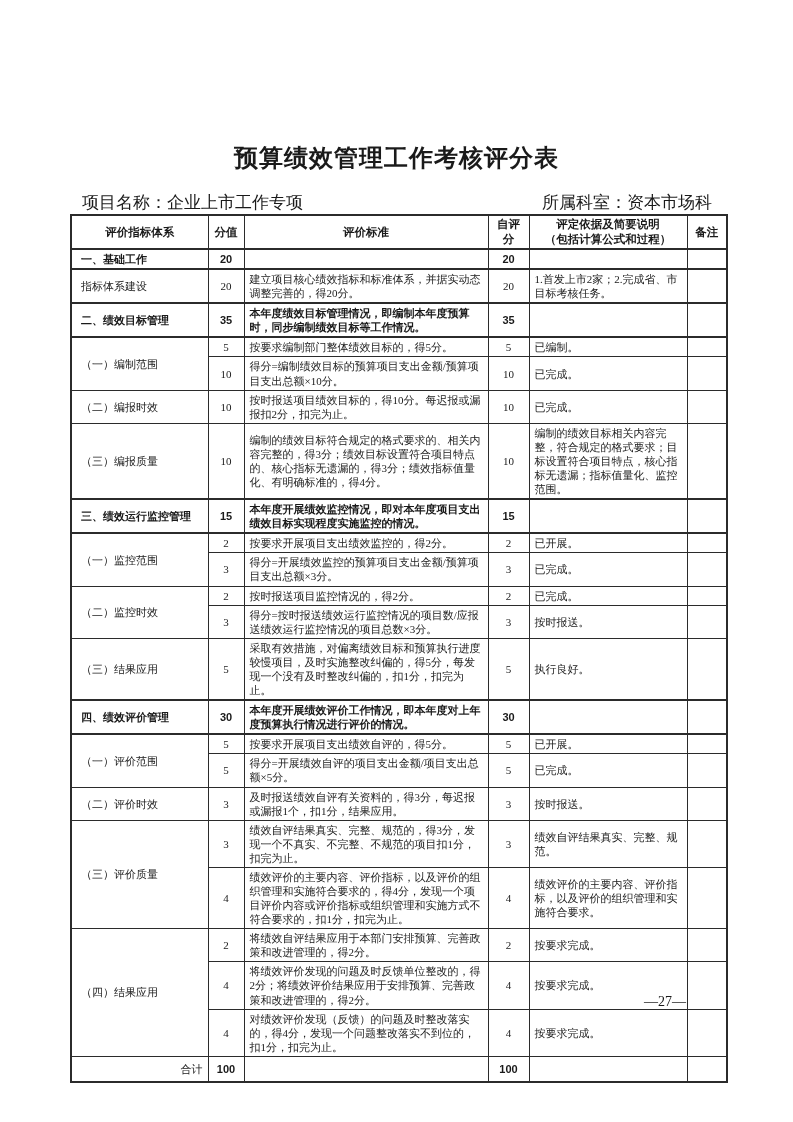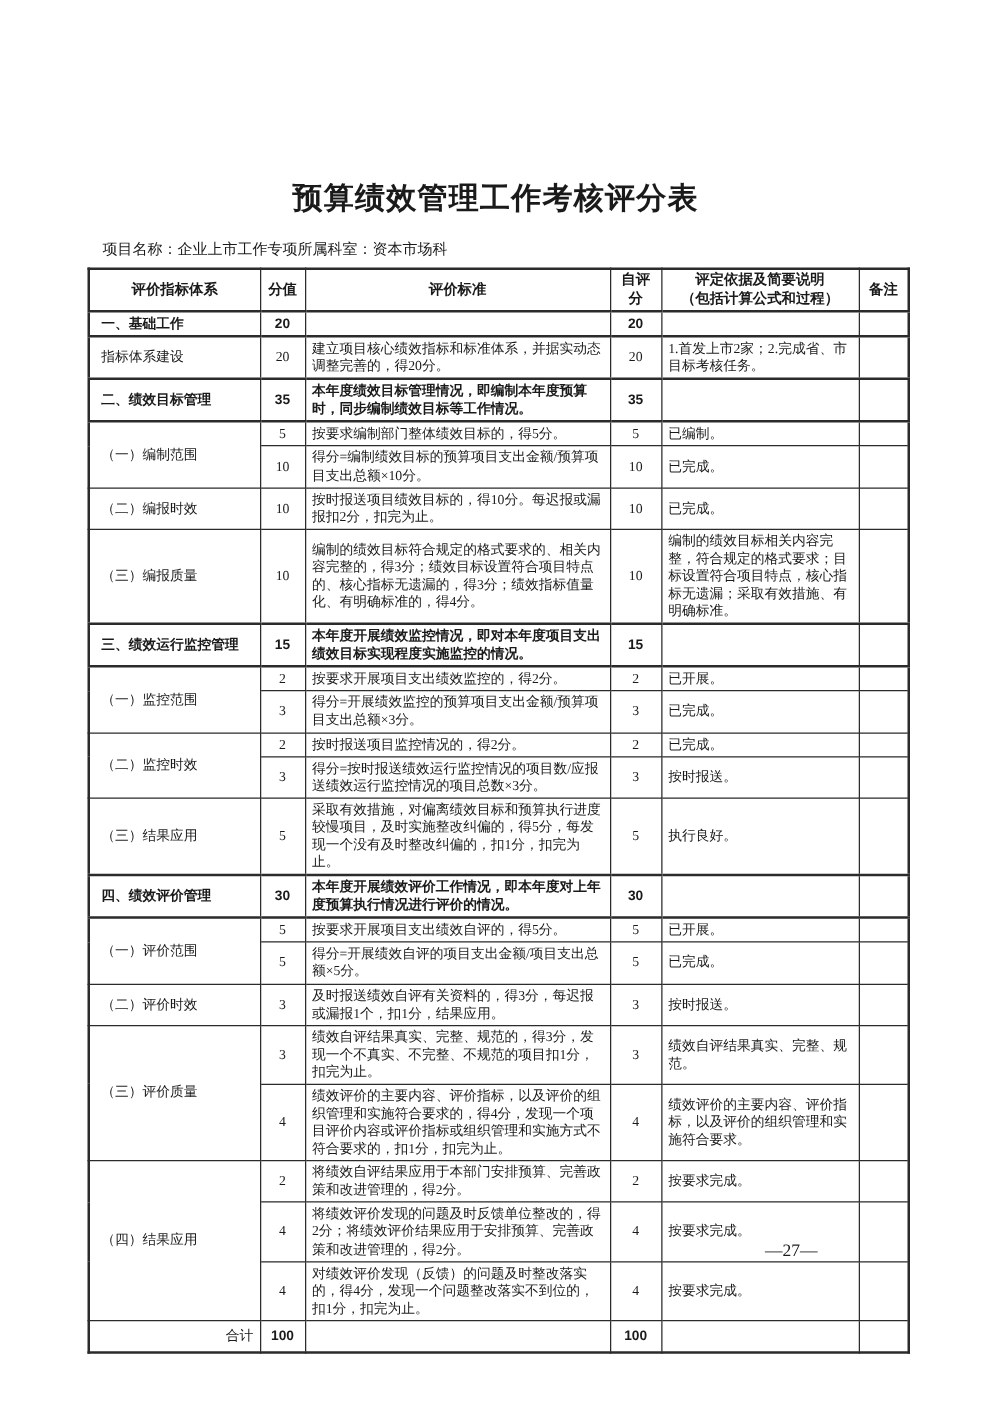--- a/index.html
+++ b/index.html
@@ -16,22 +16,22 @@
     overflow:hidden;
   }
   .title{
     position:absolute;top:142px;left:0;width:793px;
     text-align:center;margin:0;
     font-size:24px;font-weight:bold;letter-spacing:1px;
     font-family:"Liberation Serif","DejaVu Serif",serif;
   }
   .meta{
     position:absolute;top:192px;left:70px;width:656px;
-    display:flex;justify-content:flex-start;
-    font-size:12px;line-height:1.3;
+    display:flex;justify-content:space-between;
+    font-size:17px;line-height:1.3;
     box-sizing:border-box;padding-left:12px;padding-right:14px;
   }
   .sheet{position:absolute;top:214px;left:70px;width:536px;}
   table{
     border-collapse:collapse;table-layout:fixed;width:656px;
     font-size:11px;border:2px solid var(--border);
   }
   td,th{
     border:1px solid var(--border);
     vertical-align:middle;
@@ -57,21 +57,21 @@
     border-top:2px solid var(--border);
     border-bottom:2px solid var(--border);
   }
   tr.row-total td{height:20px;}
   tr.row-total .c0{text-align:right;padding-left:2px;}
   td.bold{
     font-weight:bold;
     font-family:"Liberation Sans","DejaVu Sans",sans-serif;
   }
   .page-number{
-    position:absolute;top:994px;left:612px;
+    position:absolute;top:994px;left:644px;
     font-size:14px;letter-spacing:0px;
   }
 </style>
 </head>
 <body>
 
 <h1 class="title">预算绩效管理工作考核评分表</h1>
 
 <div class="meta">
   <div><span>项目名称：</span><span>企业上市工作专项</span></div>
@@ -145,21 +145,21 @@
           <td class="c2">按时报送项目绩效目标的，得10分。每迟报或漏报扣2分，扣完为止。</td>
           <td class="c3">10</td>
           <td class="c4">已完成。</td>
           <td class="c5"></td>
         </tr>
         <tr class="row-item">
           <td class="c0">（三）编报质量</td>
           <td class="c1">10</td>
           <td class="c2">编制的绩效目标符合规定的格式要求的、相关内容完整的，得3分；绩效目标设置符合项目特点的、核心指标无遗漏的，得3分；绩效指标值量化、有明确标准的，得4分。</td>
           <td class="c3">10</td>
-          <td class="c4">编制的绩效目标相关内容完整，符合规定的格式要求；目标设置符合项目特点，核心指标无遗漏；采取有效措施、有明确标准。</td>
+          <td class="c4">编制的绩效目标相关内容完整，符合规定的格式要求；目标设置符合项目特点，核心指标无遗漏；指标值量化、监控范围。</td>
           <td class="c5"></td>
         </tr>
         <tr class="row-section">
           <td class="c0">三、绩效运行监控管理</td>
           <td class="c1">15</td>
           <td class="c2">本年度开展绩效监控情况，即对本年度项目支出绩效目标实现程度实施监控的情况。</td>
           <td class="c3">15</td>
           <td class="c4"></td>
           <td class="c5"></td>
         </tr>

